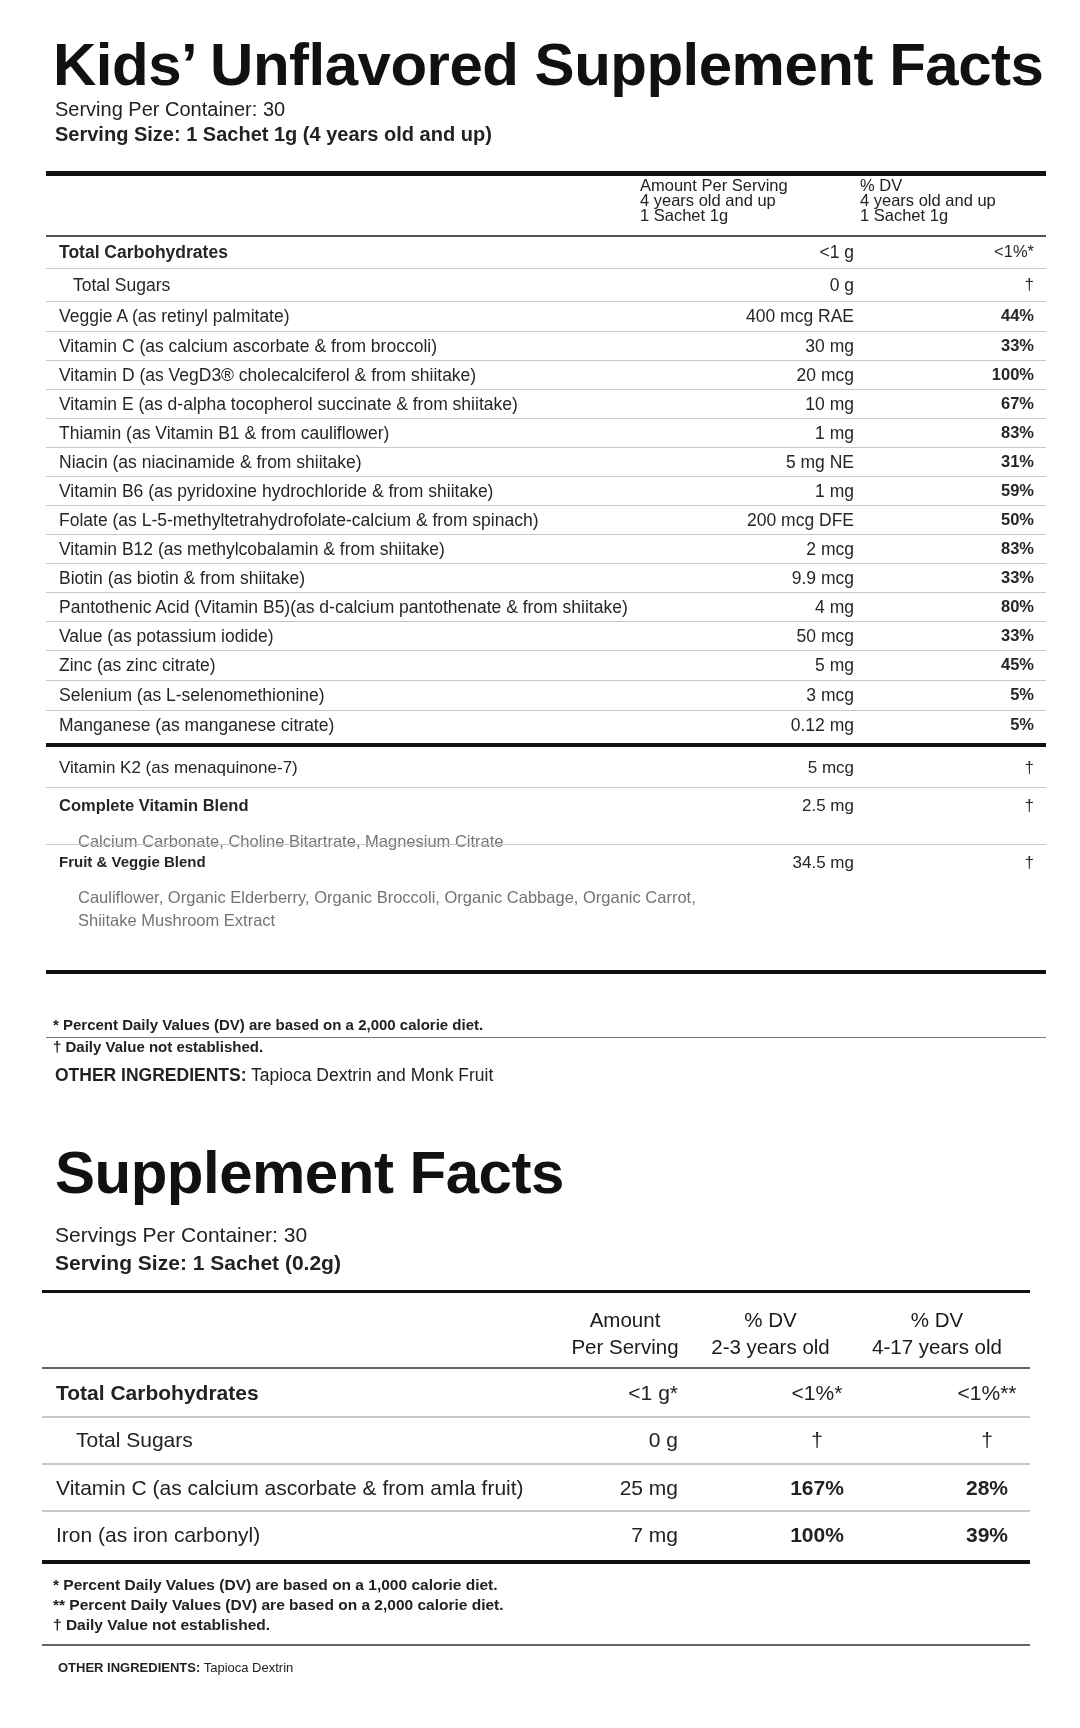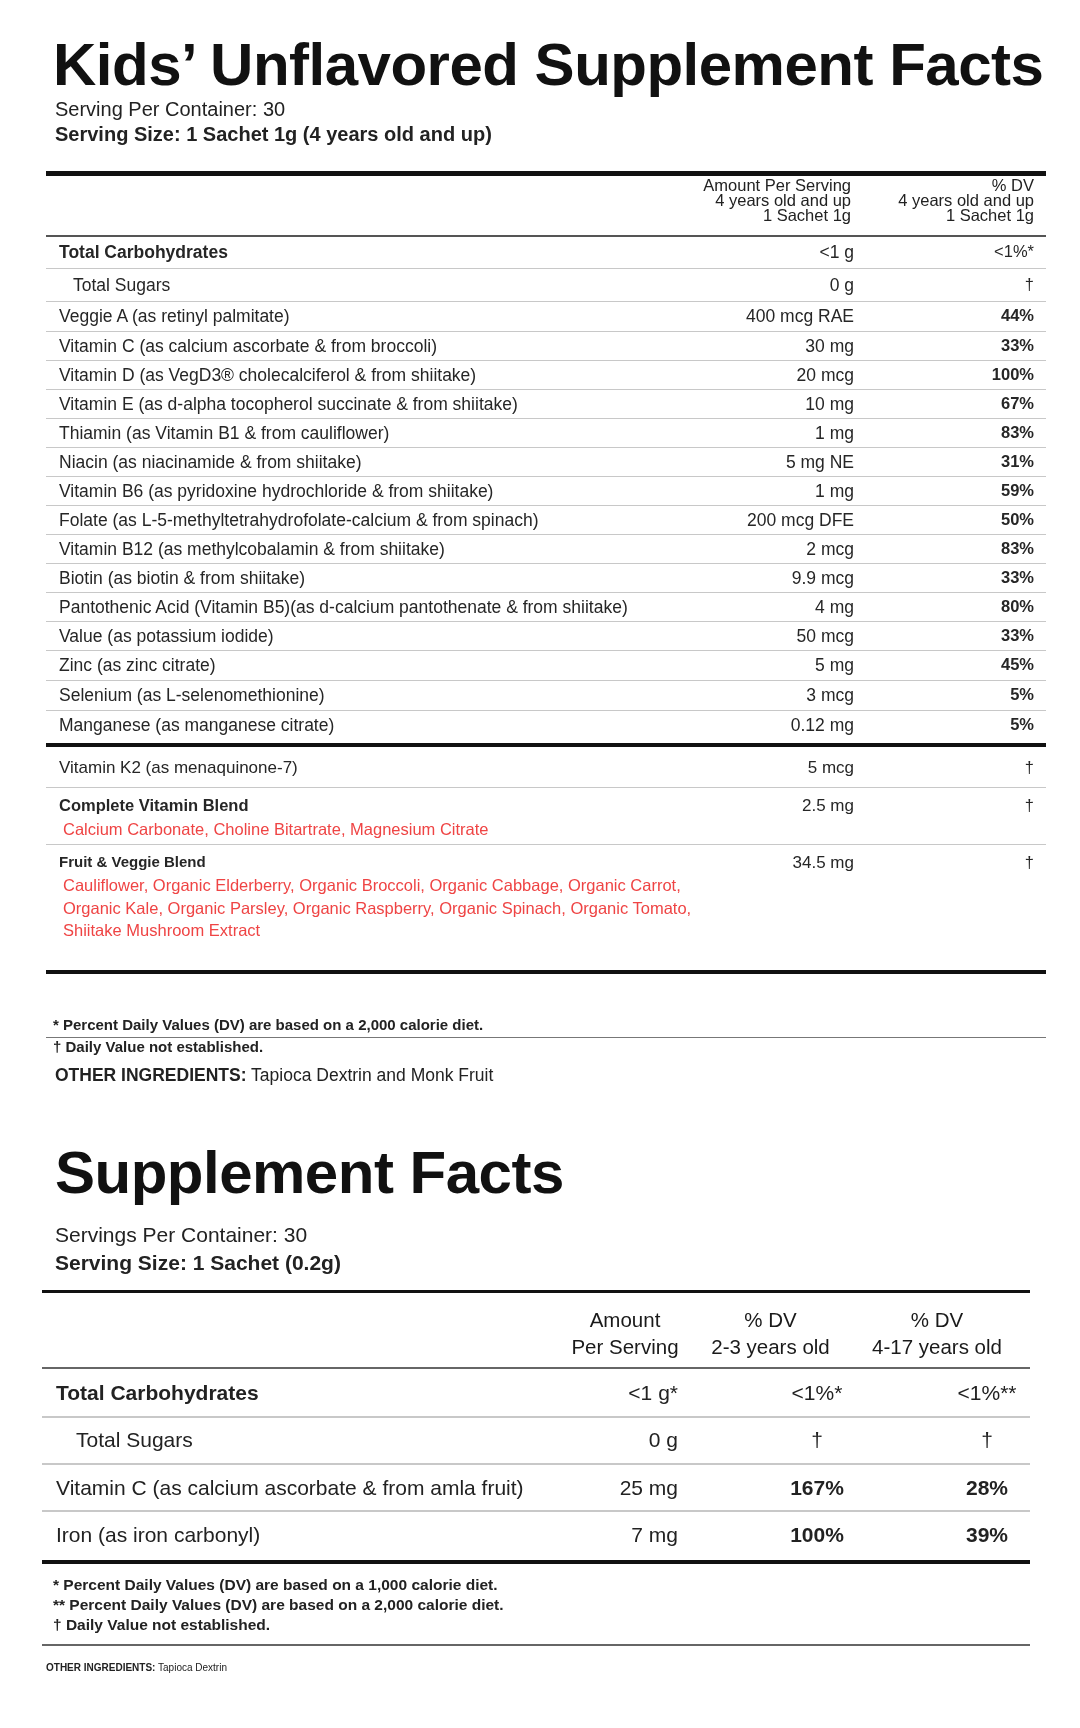--- a/index.html
+++ b/index.html
@@ -9,28 +9,28 @@
   .title { font-weight: 700; color: #111; letter-spacing: -0.5px; white-space: nowrap; }
   .t1 { left: 53px; top: 30px; font-size: 60px; line-height: 70px; }
   .t2 { left: 55px; top: 1138px; font-size: 60px; line-height: 70px; }
   .sub { font-size: 20px; line-height: 25px; white-space: nowrap; color: #222; }
   .bold { font-weight: 700; }
   .rule { position: absolute; background: #111; }
   .thin { position: absolute; height: 1px; background: #c8c8c8; }
   .mid { position: absolute; height: 2px; background: #555; }
 
   
-  .hdr1 { position: absolute; top: 178px; font-size: 16.5px; line-height: 15px; text-align: right; color: #222; }
+  .hdr1 { position: absolute; top: 178px; font-size: 16.5px; line-height: 15px; color: #222; }
   .row1 { position: absolute; left: 46px; width: 1000px; font-size: 17.5px; color: #262626; }
   .row1 .name { position: absolute; left: 13px; white-space: nowrap; }
   .row1 .amt { position: absolute; right: 192px; white-space: nowrap; text-align: center; }
   .row1 .dv { position: absolute; right: 12px; white-space: nowrap; text-align: right; font-weight: 700; font-size: 16.5px; }
   .row1 .name.indent { left: 27px; }
   .row1 .name.b { font-weight: 700; }
-  .blend-sub { position: absolute; left: 17px; font-size: 17px; line-height: 22.5px; color: #ef4444; }
+  .blend-sub { position: absolute; left: 32px; font-size: 17px; line-height: 22.5px; color: #737373; margin-top: 12px; }
   .foot { position: absolute; font-size: 16.5px; line-height: 22px; color: #222; white-space: nowrap; }
 
   
   .hdr2 { position: absolute; top: 1306px; font-size: 20.5px; line-height: 27px; text-align: center; color: #1a1a1a; }
   .row2 { position: absolute; left: 42px; width: 988px; font-size: 21px; color: #222; }
   .row2 .name { position: absolute; left: 14px; white-space: nowrap; }
   .row2 .name.indent { left: 34px; }
   .row2 .name.b { font-weight: 700; }
   .row2 .amt { position: absolute; right: 352px; white-space: nowrap; text-align: right; }
   .row2 .dv1 { position: absolute; left: 715px; width: 120px; text-align: center; white-space: nowrap; }
@@ -195,21 +195,20 @@
   </div>
 </div>
 <div class="thin" style="left:46px;top:844px;width:1000px;"></div>
 
 <div class="row1" style="top:853px;font-size:17px;">
   <span class="name b" style="font-weight:700;font-size:15px;">Fruit &amp; Veggie Blend</span>
   <span class="amt">34.5 mg</span>
   <span class="dv" style="font-weight:400">†</span>
   <div class="blend-sub" style="top:21px;font-size:16.5px;">
     <div>Cauliflower, Organic Elderberry, Organic Broccoli, Organic Cabbage, Organic Carrot,</div>
-    <div>Organic Kale, Organic Parsley, Organic Raspberry, Organic Spinach, Organic Tomato,</div>
     <div>Shiitake Mushroom Extract</div>
   </div>
 </div>
 
 <div class="rule" style="left:46px;top:970px;width:1000px;height:4px;"></div>
 
 <div class="foot" style="left:53px;top:1014px;font-weight:700;font-size:15px;">
   <div>* Percent Daily Values (DV) are based on a 2,000 calorie diet.</div>
   <div>† Daily Value not established.</div>
 </div>
@@ -272,15 +271,15 @@
 
 <div class="rule" style="left:42px;top:1560px;width:988px;height:4px;"></div>
 
 <div class="foot2" style="left:53px;top:1575px;font-weight:700;font-size:15.5px;">
   <div>* Percent Daily Values (DV) are based on a 1,000 calorie diet.</div>
   <div>** Percent Daily Values (DV) are based on a 2,000 calorie diet.</div>
   <div>† Daily Value not established.</div>
 </div>
 <div class="mid" style="left:42px;top:1644px;width:988px;height:2px;background:#666;"></div>
 
-<div class="foot2" style="left:46px;top:1658px;font-size:10px;">
+<div class="foot2" style="left:58px;top:1658px;font-size:13px;">
   <span class="bold">OTHER INGREDIENTS:</span><span> Tapioca Dextrin</span>
 </div>
 
 </body></html>

